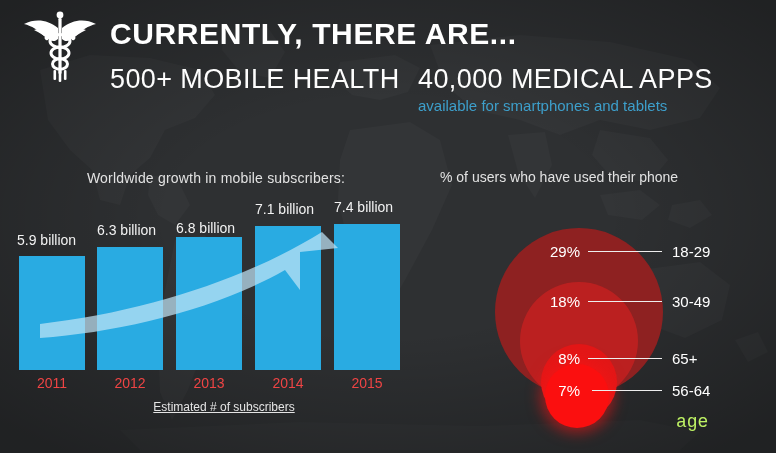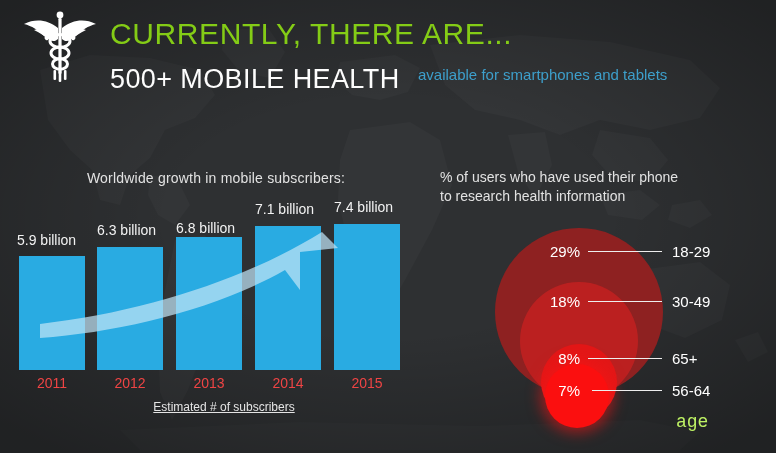--- a/index.html
+++ b/index.html
@@ -39,22 +39,22 @@
   .caduceus {
     position: absolute;
     left: 18px; top: 6px;
     width: 84px; height: 84px;
   }
   .hdr-title {
     position: absolute;
     left: 110px; top: 17px;
     font-size: 30px;
     letter-spacing: 0.6px;
-    font-weight: 400;
-    color: #84cc16;
+    font-weight: 700;
+    color: #ffffff;
     white-space: nowrap;
   }
   .stat-block { position: absolute; }
   .stat-big {
     font-size: 27px;
     letter-spacing: 0.4px;
     color: #fdfdfd;
     white-space: nowrap;
     font-weight: 400;
   }
@@ -221,20 +221,21 @@
     </g>
   </svg>
 
   <div class="hdr-title">CURRENTLY, THERE ARE...</div>
 
   <div class="stat-block" id="stat-left">
     <div class="stat-big">500+ MOBILE HEALTH</div>
   </div>
 
   <div class="stat-block" id="stat-right">
+    <div class="stat-big">40,000 MEDICAL APPS</div>
     <div class="stat-sub">available for smartphones and tablets</div>
   </div>
 
   <div id="bar-chart">
 
     <div class="bc-title">Worldwide growth in mobile subscribers:</div>
 
     <div class="bar" style="left:19px;  top:96px;  width:66px; height:114px;"></div>
     <div class="bar" style="left:97px;  top:87px;  width:66px; height:123px;"></div>
     <div class="bar" style="left:176px; top:77px;  width:66px; height:133px;"></div>
@@ -265,21 +266,20 @@
     <div class="bar-year" style="left:255px;">2014</div>
     <div class="bar-year" style="left:334px;">2015</div>
 
     <div class="bc-axis-label">Estimated # of subscribers</div>
   </div>
 
   <div id="bubble-chart">
 
     <div class="bub-title">
       <span>% of users who have used their phone</span><br>
-      <span>to research health information</span>
     </div>
 
     <div class="bubble" style="left:55px;  top:68px;  width:168px; height:168px;
                 background:#8e2121;"></div>
     <div class="bubble" style="left:80px;  top:122px; width:118px; height:118px;
                 background:#bb2020;"></div>
     <div class="bubble" style="left:101px; top:184px; width:76px;  height:76px;
                 background:#e21717;"></div>
     <div class="bubble" style="left:105px; top:204px; width:64px;  height:64px;
                 background:#fb0f0f; box-shadow:0 0 14px 5px rgba(250,20,20,0.55);"></div>

